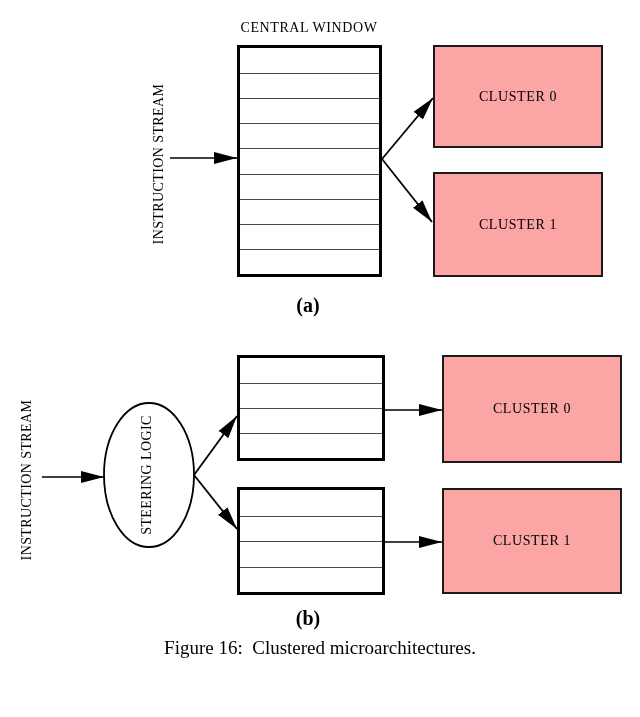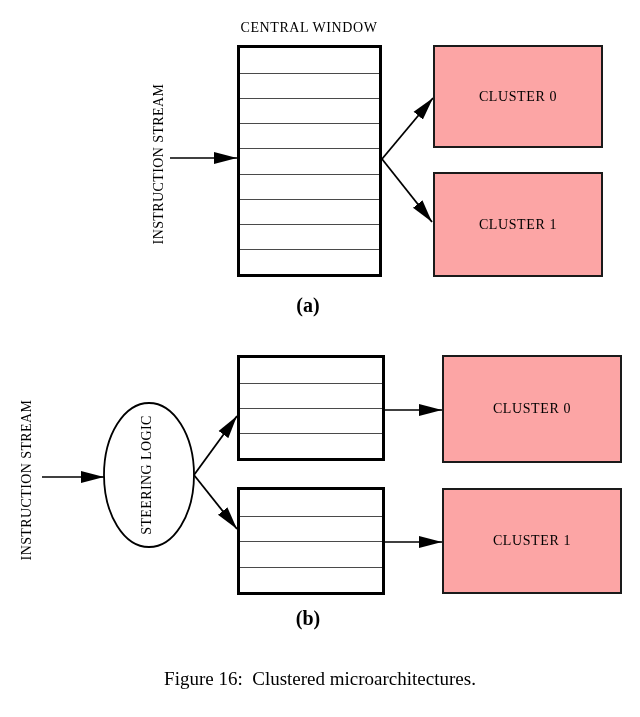--- a/index.html
+++ b/index.html
@@ -134,15 +134,15 @@
 
   <div class="cluster-box" style="left:442px; top:355px; width:180px; height:108px;">
     <span>CLUSTER 0</span>
   </div>
   <div class="cluster-box" style="left:442px; top:488px; width:180px; height:106px;">
     <span>CLUSTER 1</span>
   </div>
 
   <div class="part-label" style="left:308px; top:607px;">(b)</div>
 
-  <div class="caption" style="top:668px;">Figure 16:  Clustered microarchitectures.</div>
+  <div class="caption" style="top:637px;">Figure 16:  Clustered microarchitectures.</div>
 
 </div>
 
 </body></html>

